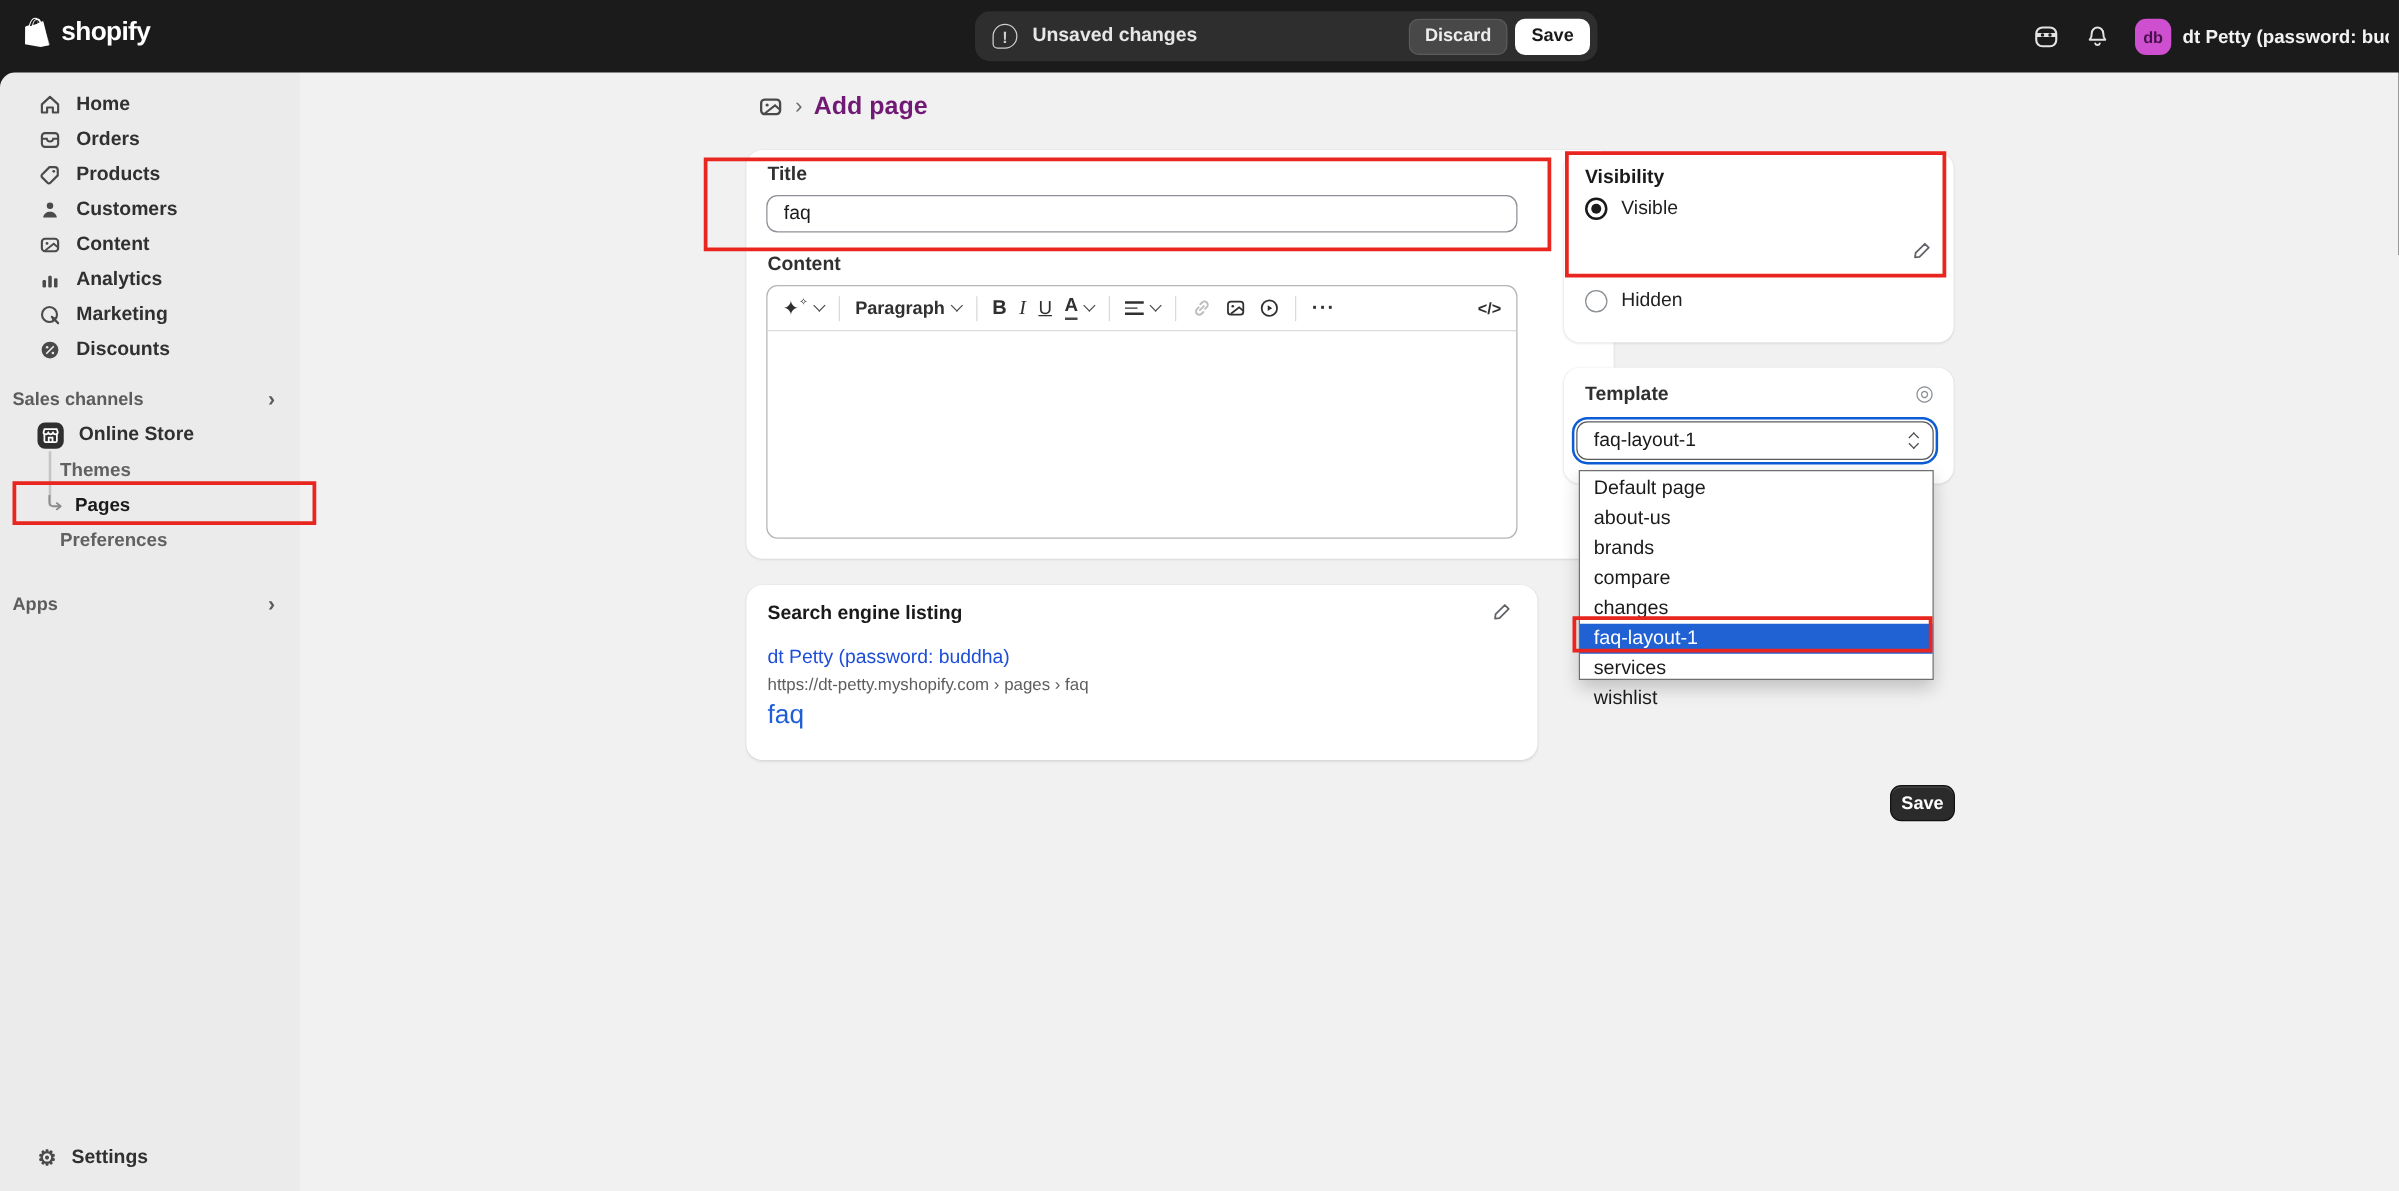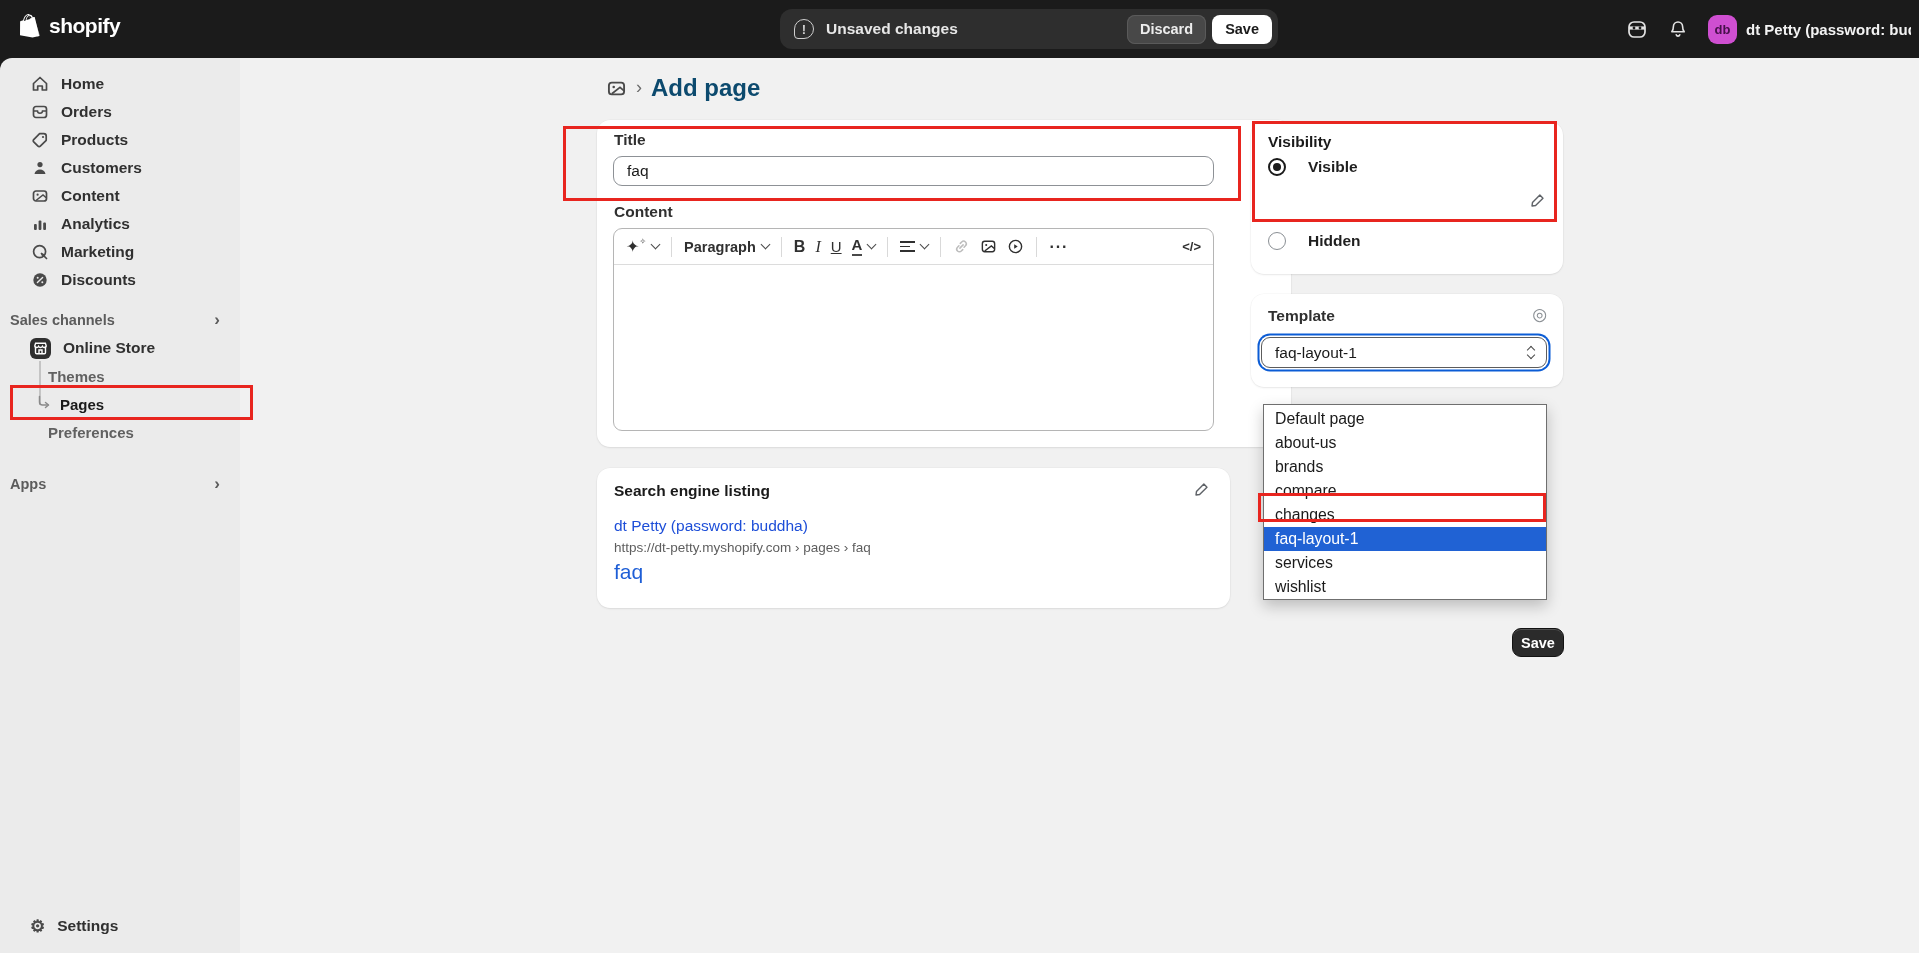--- a/index.html
+++ b/index.html
@@ -47,21 +47,21 @@
   .tree-line { position:absolute; left:39px; top:303px; width:1.5px; height:44px; background:#c4c4c4; }
   .elbow { position:absolute; left:36px; top:337px; color:#8a8a8a; }
   .settings-row { position:absolute; bottom:12px; left:0; height:30px; display:flex; align-items:center;
     gap:12px; padding-left:30px; font-size:15.5px; font-weight:600; color:#303030; width:100%; cursor:pointer; }
   .gear { font-size:17px; color:#4a4a4a; line-height:1; }
 
   
   .main { position:absolute; top:58px; left:240px; right:0; bottom:0; background:#f1f1f1; overflow:hidden; }
   .breadcrumb { position:absolute; left:366px; top:16px; display:flex; align-items:center; gap:9px; }
   .crumb-sep { color:#6b6b6b; font-size:18px; margin-top:-2px; }
-  .page-title { font-size:24px; font-weight:700; color:#0c4a6e; }
+  .page-title { font-size:20px; font-weight:700; color:#701a75; }
 
   .card { position:absolute; background:#fff; border-radius:13px;
     box-shadow:0 1px 2px rgba(0,0,0,.08), 0 0 0 0.5px rgba(0,0,0,.04); }
   .card-main { left:357px; top:62px; width:694px; height:327px; }
   .field-label { font-size:15.5px; font-weight:550; color:#303030; }
   .lbl-title { position:absolute; left:17px; top:11px; }
   .sparkle { position:absolute; right:22px; top:10px; color:#5f6368; font-size:13px; }
   .sparkle small { font-size:8px; vertical-align:top; }
   .title-input { position:absolute; left:16px; top:36px; width:601px; height:30px;
     border:1.5px solid #8d9196; border-radius:9px; font-size:15.5px; color:#1a1a1a;
@@ -89,39 +89,39 @@
   .seo-heading { position:absolute; left:17px; top:14px; font-size:15.5px; font-weight:700; color:#1a1a1a; }
   .pencil { color:#5f6368; }
   .seo-pencil { position:absolute; right:20px; top:13px; }
   .seo-site { position:absolute; left:17px; top:49px; font-size:15.5px; color:#1d4ed8; }
   .seo-url { position:absolute; left:17px; top:72px; font-size:13.5px; color:#5e5e5e; }
   .seo-link { position:absolute; left:17px; top:92px; font-size:21px; color:#1e5ed6; font-weight:500; cursor:pointer; }
 
   
   .card-visibility { left:1011px; top:64px; width:312px; height:152px; }
   .vis-heading { position:absolute; left:17px; top:11px; font-size:15.5px; font-weight:700; color:#1a1a1a; }
-  .radio-row { position:absolute; display:flex; align-items:center; gap:22px; font-size:15.5px; color:#1f1f1f;font-weight:bold; }
+  .radio-row { position:absolute; display:flex; align-items:center; gap:11px; font-size:15.5px; color:#1f1f1f; }
   .radio { width:18px; height:18px; border-radius:50%; border:2px solid #1a1a1a; position:relative; }
   .radio.checked::after { content:""; position:absolute; left:3px; top:3px; width:8px; height:8px;
     border-radius:50%; background:#1a1a1a; }
   .radio.unchecked { border:1.6px solid #8a8f94; }
   .vis-note { position:absolute; left:46px; top:62px; width:218px; font-size:15.5px; color:#303030; line-height:21px; }
   .vis-pencil { position:absolute; right:17px; top:70px; }
 
   .card-template { left:1011px; top:236px; width:312px; height:93px; }
   .tpl-heading { position:absolute; left:17px; top:13px; font-size:15.5px; font-weight:550; color:#303030; }
   .view-icon { position:absolute; right:16px; top:10px; color:#8a8f94; font-size:17px; }
   .tpl-select { position:absolute; left:10px; top:43px; width:286px; height:31px; background:#fff;
     border:1px solid #5c5c5c; border-radius:9px; box-shadow:0 0 0 1.5px #fff, 0 0 0 3.5px #0b5cd5;
     display:flex; align-items:center; padding:0 12px 0 13px; font-size:15.5px; color:#1a1a1a; cursor:pointer; }
   .updown { margin-left:auto; display:flex; flex-direction:column; gap:3px; }
   .updown .chev { width:6px; height:6px; }
   .updown .up { transform:rotate(-135deg); margin-top:0; }
-  .dropdown { position:absolute; left:1023px; top:318px; width:284px; height:196px; background:#fff;
-    border:1px solid #6f6f6f; box-shadow:0 6px 14px rgba(0,0,0,.22); z-index:6; padding:2px 0;margin-top:28px; }
+  .dropdown { position:absolute; left:1023px; top:318px; width:284px; height:168px; background:#fff;
+    border:1px solid #6f6f6f; box-shadow:0 6px 14px rgba(0,0,0,.22); z-index:6; padding:2px 0; }
   .dd-item { height:24px; line-height:24px; padding-left:11px; font-size:15.8px; color:#1a1a1a; cursor:pointer; }
   .dd-item.selected { background:#2062d4; color:#fff; }
 
   .save-bottom { position:absolute; left:1272px; top:570px; width:52px; height:29px; background:#2b2b2b;
     color:#fff; border:1px solid #121212; border-radius:9px; font-size:14.5px; font-weight:650;
     box-shadow:inset 0 1px 0 rgba(255,255,255,.18); cursor:pointer; font-family:inherit; }
 
   
   .redbox { position:absolute; border:3.5px solid #e8251f; z-index:20; pointer-events:none; }
   .rb-pages { left:10px; top:385px; width:243px; height:35px; }

